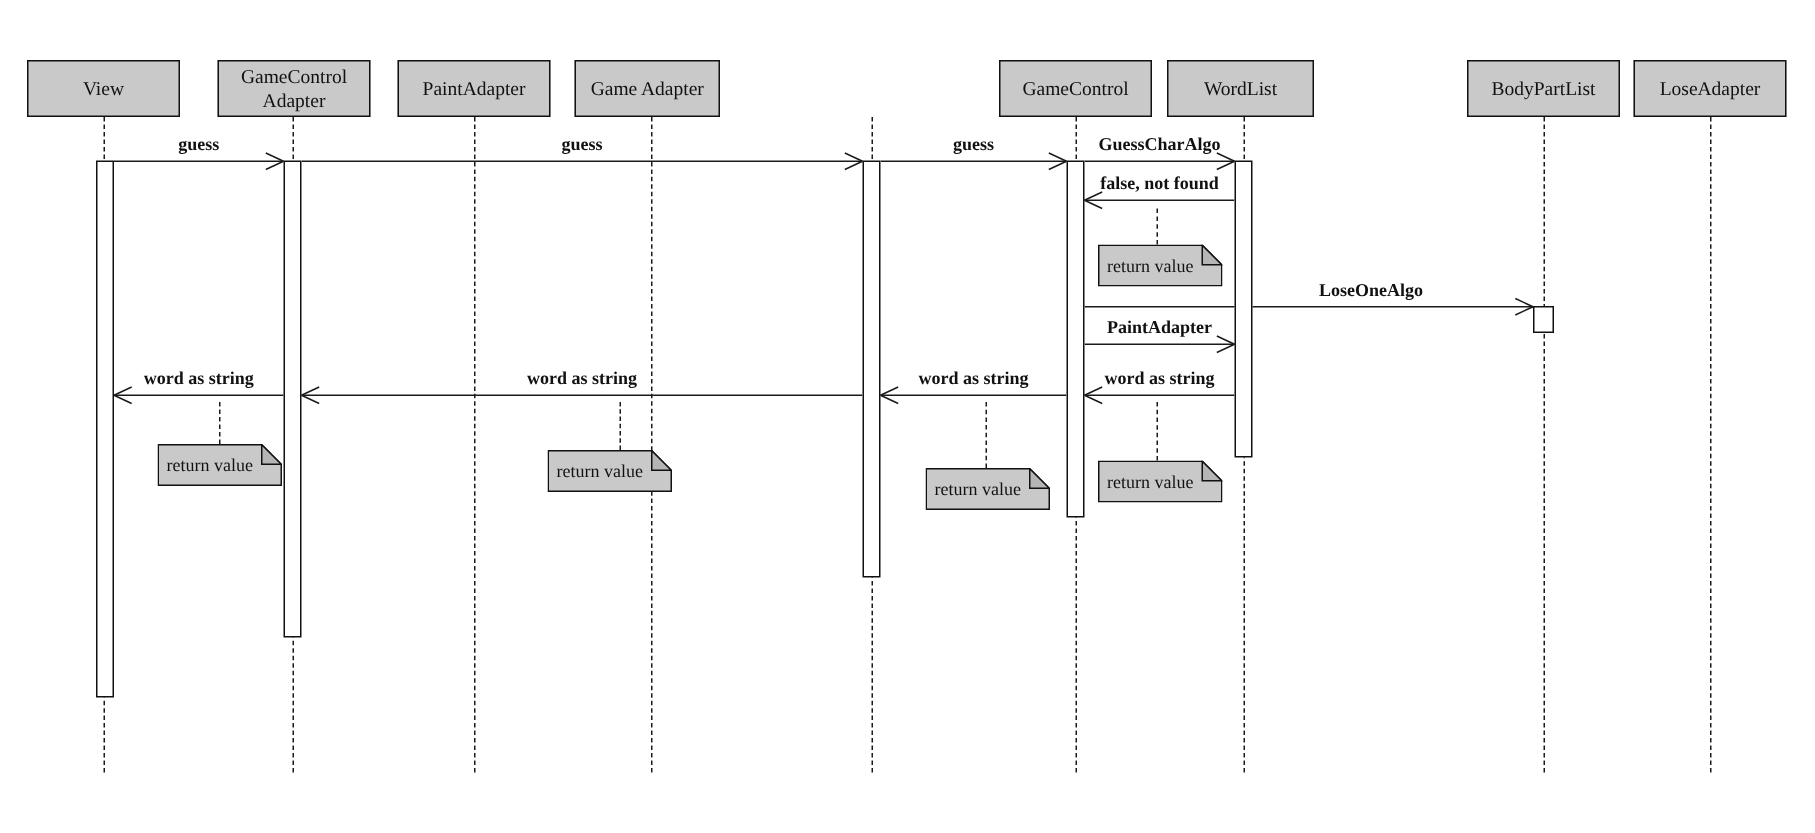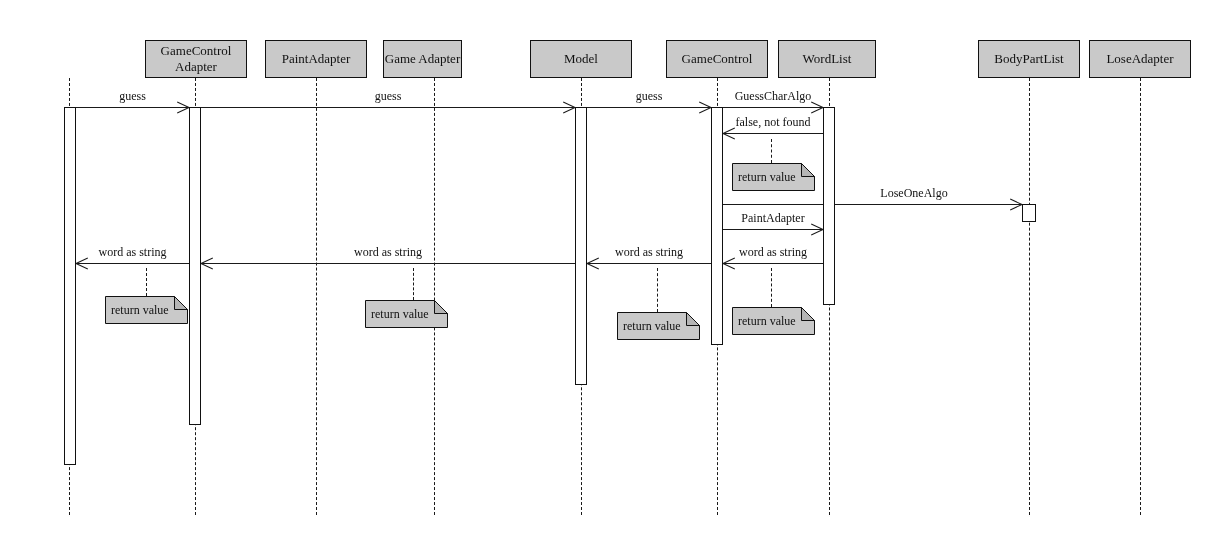--- a/index.html
+++ b/index.html
@@ -9,21 +9,21 @@
   .hbox{position:absolute;top:40px;height:38px;box-sizing:border-box;background:#c9c9c9;
         border:1px solid #111;display:flex;flex-direction:column;align-items:center;justify-content:center;
         font-size:13px;line-height:16px;text-align:center;z-index:4;}
   
   .lifeline{position:absolute;top:78px;height:437px;width:0;border-left:1px dashed #1a1a1a;z-index:1;}
   
   .bar{position:absolute;width:12px;box-sizing:border-box;background:#ffffff;border:1px solid #111;z-index:2;}
   
   .mline{position:absolute;height:1px;background:#1a1a1a;z-index:1;}
   
-  .mlabel{position:absolute;font-size:12px;height:14px;line-height:14px;text-align:center;z-index:3;white-space:nowrap;}
+  .mlabel{position:absolute;font-size:12px;height:14px;line-height:14px;text-align:center;z-index:3;white-space:nowrap;font-weight:bold;}
   .mlabel.leftal{text-align:center;}
   
   .ah{position:absolute;width:12px;height:13px;z-index:3;}
   .ah i{position:absolute;display:block;width:13px;height:1px;background:#1a1a1a;top:6px;}
   .ah.r i{right:0;transform-origin:100% 50%;}
   .ah.r i.u{transform:rotate(25deg);}
   .ah.r i.d{transform:rotate(-25deg);}
   .ah.l i{left:0;transform-origin:0 50%;}
   .ah.l i.u{transform:rotate(-25deg);}
   .ah.l i.d{transform:rotate(25deg);}
@@ -149,32 +149,32 @@
     <path d="M0.5,0.5 L69.5,0.5 L82.5,13.5 L82.5,27.5 L0.5,27.5 Z" fill="#c9c9c9" stroke="#111"></path>
     <path d="M69.5,0.5 L69.5,13.5 L82.5,13.5 Z" fill="#b5b5b5" stroke="#111"></path>
     <text x="6" y="18">return value</text>
   </svg>
   <svg class="note" style="left:732px;top:307px" width="83" height="28">
     <path d="M0.5,0.5 L69.5,0.5 L82.5,13.5 L82.5,27.5 L0.5,27.5 Z" fill="#c9c9c9" stroke="#111"></path>
     <path d="M69.5,0.5 L69.5,13.5 L82.5,13.5 Z" fill="#b5b5b5" stroke="#111"></path>
     <text x="6" y="18">return value</text>
   </svg>
 
+  <div class="hbox" style="left:18px;width:102px">
+    <span>View</span>
+  </div>
   <div class="hbox" style="left:145px;width:102px">
     <span>GameControl</span>
     <span>Adapter</span>
   </div>
   <div class="hbox" style="left:265px;width:102px">
     <span>PaintAdapter</span>
   </div>
-  <div class="hbox" style="left:383px;width:79px">
+  <div class="hbox" style="left:383px;width:97px">
     <span>Game Adapter</span>
-  </div>
-  <div class="hbox" style="left:530px;width:102px">
-    <span>Model</span>
   </div>
   <div class="hbox" style="left:666px;width:102px">
     <span>GameControl</span>
   </div>
   <div class="hbox" style="left:778px;width:98px">
     <span>WordList</span>
   </div>
   <div class="hbox" style="left:978px;width:102px">
     <span>BodyPartList</span>
   </div>

